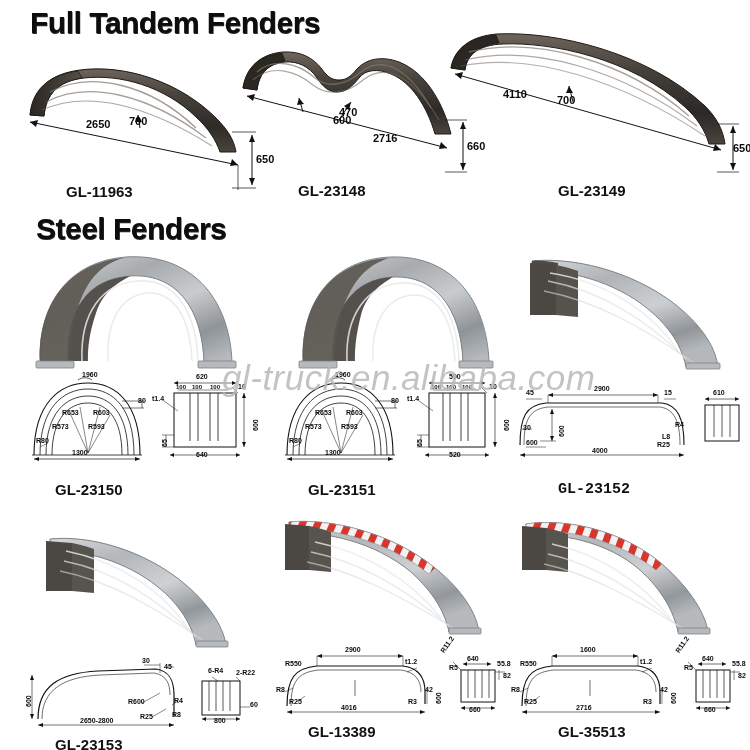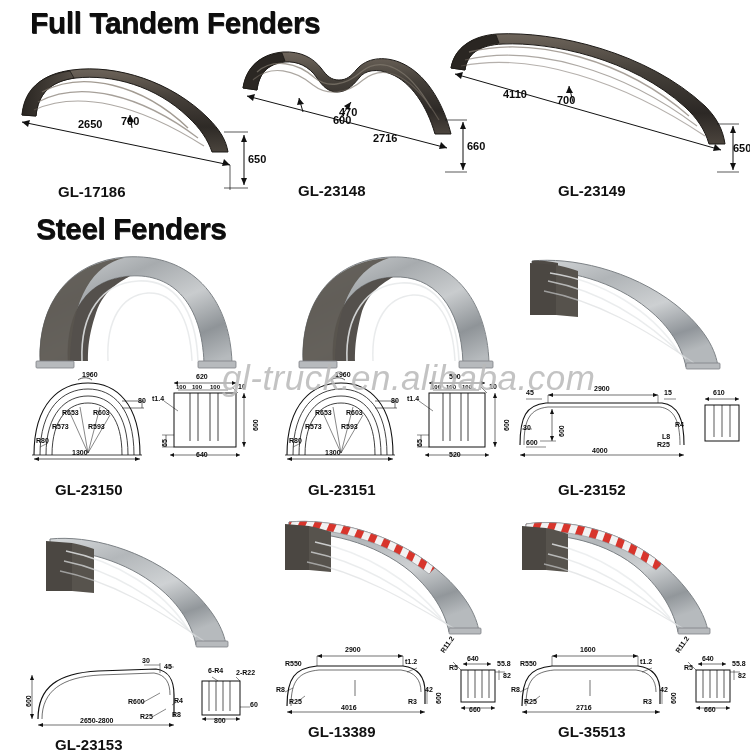--- a/index.html
+++ b/index.html
@@ -80,21 +80,21 @@
 </style>
 </head>
 <body>
 
 <div class="page">
 
   <div class="section-title" id="title-full">Full Tandem Fenders</div>
 
   <div class="section-title" id="title-steel">Steel Fenders</div>
 
-  <div class="cell" style="left:8px;top:40px;width:250px;height:160px;text-decoration:underline;">
+  <div class="cell" style="left:16px;top:40px;width:250px;height:160px;text-decoration:underline;">
     <div class="photo" style="left:4px;top:0px;">
       <svg width="250" height="130" viewBox="0 0 250 130">
         <defs>
           <linearGradient id="rub1" x1="0" y1="0" x2="0" y2="1">
             <stop offset="0%" stop-color="#6d645a"></stop>
             <stop offset="35%" stop-color="#453f39"></stop>
             <stop offset="70%" stop-color="#2e2a26"></stop>
             <stop offset="100%" stop-color="#4a443d"></stop>
           </linearGradient>
           <linearGradient id="rub1e" x1="0" y1="0" x2="1" y2="0">
@@ -123,21 +123,21 @@
       <line x1="236" y1="95" x2="236" y2="145" stroke="#111" stroke-width="1"></line>
       <polygon points="236,95 233,102 239,102" fill="#111"></polygon>
       <polygon points="236,145 233,138 239,138" fill="#111"></polygon>
       <line x1="222" y1="125" x2="222" y2="150" stroke="#111" stroke-width="0.7"></line>
       <line x1="216" y1="92" x2="240" y2="92" stroke="#111" stroke-width="0.7"></line>
       <line x1="216" y1="148" x2="240" y2="148" stroke="#111" stroke-width="0.7"></line>
     </svg>
     <div class="dim" style="left:70px;top:78px;">2650</div>
     <div class="dim" style="left:113px;top:75px;">700</div>
     <div class="dim" style="left:240px;top:113px;">650</div>
-    <div class="part-label" style="left:50px;top:143px;">GL-17186</div>
+    <div class="part-label" style="left:50px;top:143px;">GL-11963</div>
   </div>
 
   <div class="cell" style="left:235px;top:30px;width:250px;height:170px;">
     <div class="photo" style="left:0px;top:0px;">
       <svg width="250" height="140" viewBox="0 0 250 140">
         <defs>
           <linearGradient id="rub2" x1="0" y1="0" x2="0" y2="1">
             <stop offset="0%" stop-color="#6f665c"></stop>
             <stop offset="35%" stop-color="#45403a"></stop>
             <stop offset="72%" stop-color="#2d2926"></stop>
@@ -488,21 +488,21 @@
         <line x1="19" y1="14" x2="19" y2="46" stroke="#111" stroke-width="0.7"></line>
         <line x1="27" y1="14" x2="27" y2="46" stroke="#111" stroke-width="0.7"></line>
         <line x1="35" y1="14" x2="35" y2="46" stroke="#111" stroke-width="0.7"></line>
         <line x1="10" y1="8" x2="44" y2="8" stroke="#111" stroke-width="0.6"></line>
         <polygon points="10,8 14,6 14,10" fill="#111"></polygon>
         <polygon points="44,8 40,6 40,10" fill="#111"></polygon>
       </svg>
       <div class="dtext" style="left:18px;top:-2px;">610</div>
     </div>
 
-    <div class="part-label" style="left:48px;top:238px;">GL-23152</div>
+    <div class="part-label" style="left:48px;top:238px;font-family:Liberation Mono, monospace;">GL-23152</div>
   </div>
 
   <div class="cell" style="left:22px;top:521px;width:250px;height:240px;">
     <div class="photo">
       <svg width="240" height="130" viewBox="0 0 240 130">
         <defs>
           <linearGradient id="st4" x1="0" y1="0" x2="0.6" y2="1">
             <stop offset="0%" stop-color="#d6d9db"></stop>
             <stop offset="30%" stop-color="#b3b7ba"></stop>
             <stop offset="60%" stop-color="#cfd2d4"></stop>

